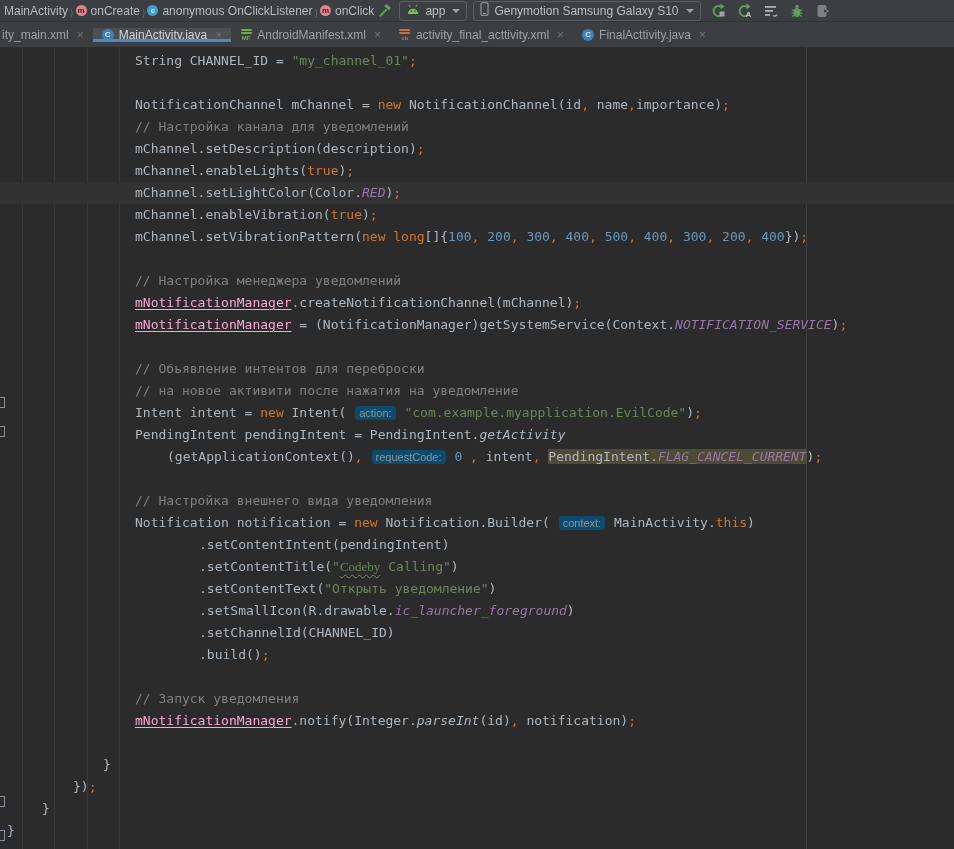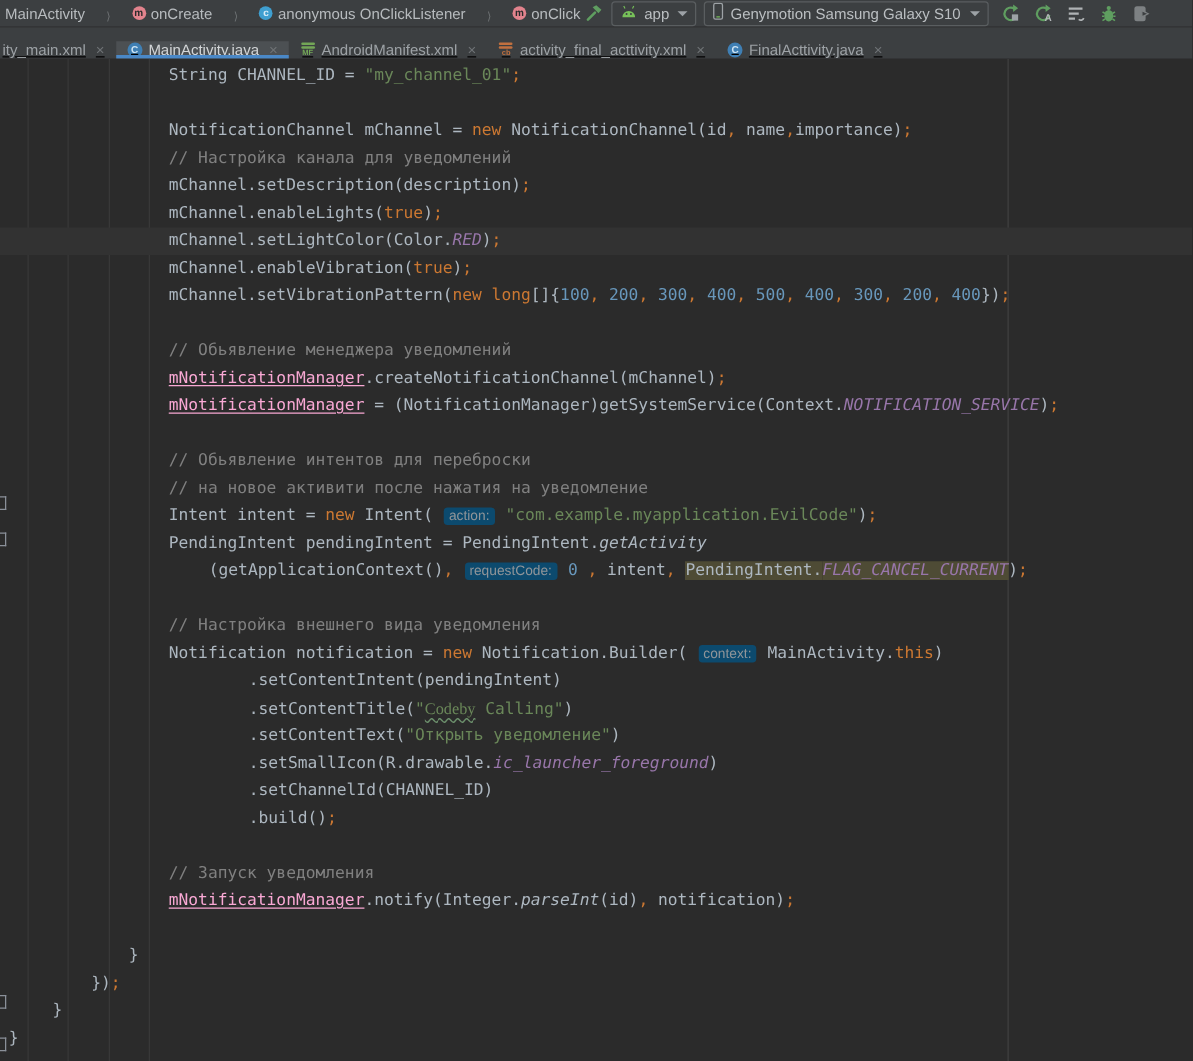--- a/index.html
+++ b/index.html
@@ -2,38 +2,38 @@
 <html><head>
 <meta charset="utf-8">
 <style>
   html,body{margin:0;padding:0;}
   body{width:954px;height:849px;background:#2b2b2b;overflow:hidden;
        font-family:"Liberation Sans",sans-serif;-webkit-font-smoothing:antialiased;}
   
   .toolbar{height:22px;background:#3c3f41;display:flex;align-items:center;
            font-size:12px;color:#b7bbbe;padding:0 6px 0 4px;box-sizing:border-box;
            border-bottom:1px solid #303233;}
-  .crumbs{display:flex;align-items:flex-end;gap:16px;flex:0 0 auto;}
+  .crumbs{display:flex;align-items:flex-end;gap:1px;flex:0 0 auto;}
   .crumb{display:flex;align-items:center;gap:4px;cursor:default;}
   .crumb-sep{color:#6e7274;font-size:9px;padding:0 1px;}
   .ic-circle{width:11px;height:11px;border-radius:50%;display:inline-flex;
              align-items:center;justify-content:center;font-size:8px;font-weight:bold;
              color:#2b2b2b;line-height:1;}
   .ic-method{background:#e2838d;}
   .ic-anon{background:#3f9fd0;color:#d7ecf7;}
   .tb-btn{display:inline-flex;align-items:center;justify-content:center;
           width:22px;height:20px;cursor:pointer;}
   .selector{display:inline-flex;align-items:center;gap:5px;height:18px;
             border:1px solid #5a5e60;border-radius:3px;padding:0 6px;margin:0 3px;
             color:#bbbfc2;cursor:pointer;background:#3c3f41;white-space:nowrap;}
   .caret{width:0;height:0;border-left:4px solid transparent;border-right:4px solid transparent;
          border-top:4px solid #9da2a6;margin-left:2px;}
   .actions{display:flex;align-items:center;gap:4px;margin-left:4px;}
   
-  .tabbar{height:25px;background:#3c3f41;display:flex;align-items:flex-end;overflow:hidden;text-decoration:underline;}
+  .tabbar{height:25px;background:#3c3f41;display:flex;align-items:center;overflow:hidden;}
   .tab{position:relative;display:flex;align-items:center;gap:5px;padding:0 9px;
        font-size:12px;color:#9da2a6;cursor:pointer;white-space:nowrap;}
   .tab.active{background:#4c5053;color:#d3d6d8;}
   .tab.active::after{content:"";position:absolute;left:0;right:0;bottom:0;height:3px;background:#4a88c7;}
   .tab .close{color:#6f7376;font-size:12px;margin-left:3px;cursor:pointer;}
   .ftab-ic{width:12px;height:12px;display:inline-flex;align-items:center;justify-content:center;
            border-radius:2px;font-size:6px;font-weight:bold;line-height:1;flex:0 0 auto;}
   .ftab-class{border-radius:50%;background:#3f7fb4;color:#cfe5f5;font-size:8px;}
   .ftab-manifest{background:transparent;color:#73a657;flex-direction:column;gap:1px;}
   .ftab-layout{background:transparent;color:#c1703f;flex-direction:column;gap:1px;}
@@ -202,21 +202,21 @@
         <div class="line" style="padding-left: 135px;"><span class="seg p">String CHANNEL_ID = </span><span class="seg s">"my_channel_01"</span><span class="seg o">;</span></div>
         <div class="line" style="padding-left: 135px;"></div>
         <div class="line" style="padding-left: 135px;"><span class="seg p">NotificationChannel mChannel = </span><span class="seg o">new</span><span class="seg p"> NotificationChannel(id</span><span class="seg o">, </span><span class="seg p">name</span><span class="seg o">,</span><span class="seg p">importance)</span><span class="seg o">;</span></div>
         <div class="line" style="padding-left: 135px;"><span class="seg c">// Настройка канала для уведомлений</span></div>
         <div class="line" style="padding-left: 135px;"><span class="seg p">mChannel.setDescription(description)</span><span class="seg o">;</span></div>
         <div class="line" style="padding-left: 135px;"><span class="seg p">mChannel.enableLights(</span><span class="seg o">true</span><span class="seg p">)</span><span class="seg o">;</span></div>
         <div class="line hl" style="padding-left: 135px;"><span class="seg p">mChannel.setLightColor(Color.</span><span class="seg k">RED</span><span class="seg p">)</span><span class="seg o">;</span></div>
         <div class="line" style="padding-left: 135px;"><span class="seg p">mChannel.enableVibration(</span><span class="seg o">true</span><span class="seg p">)</span><span class="seg o">;</span></div>
         <div class="line" style="padding-left: 135px;"><span class="seg p">mChannel.setVibrationPattern(</span><span class="seg o">new</span><span class="seg p"> </span><span class="seg o">long</span><span class="seg p">[]{</span><span class="seg n">100</span><span class="seg o">, </span><span class="seg n">200</span><span class="seg o">, </span><span class="seg n">300</span><span class="seg o">, </span><span class="seg n">400</span><span class="seg o">, </span><span class="seg n">500</span><span class="seg o">, </span><span class="seg n">400</span><span class="seg o">, </span><span class="seg n">300</span><span class="seg o">, </span><span class="seg n">200</span><span class="seg o">, </span><span class="seg n">400</span><span class="seg p">})</span><span class="seg o">;</span></div>
         <div class="line" style="padding-left: 135px;"></div>
-        <div class="line" style="padding-left: 135px;"><span class="seg c">// Обьявление менеджера уведомлений</span></div>
+        <div class="line" style="padding-left: 135px;"><span class="seg c">// Настройка менеджера уведомлений</span></div>
         <div class="line" style="padding-left: 135px;"><span class="seg f">mNotificationManager</span><span class="seg p">.createNotificationChannel(mChannel)</span><span class="seg o">;</span></div>
         <div class="line" style="padding-left: 135px;"><span class="seg f">mNotificationManager</span><span class="seg p"> = (NotificationManager)getSystemService(Context.</span><span class="seg k">NOTIFICATION_SERVICE</span><span class="seg p">)</span><span class="seg o">;</span></div>
         <div class="line" style="padding-left: 135px;"></div>
         <div class="line" style="padding-left: 135px;"><span class="seg c">// Обьявление интентов для переброски</span></div>
         <div class="line" style="padding-left: 135px;"><span class="seg c">// на новое активити после нажатия на уведомление</span></div>
         <div class="line" style="padding-left: 135px;"><span class="seg p">Intent intent = </span><span class="seg o">new</span><span class="seg p"> Intent( </span><span class="seg h">action:</span><span class="seg p"> </span><span class="seg s">"com.example.myapplication.EvilCode"</span><span class="seg p">)</span><span class="seg o">;</span></div>
         <div class="line" style="padding-left: 135px;"><span class="seg p">PendingIntent pendingIntent = PendingIntent.</span><span class="seg i">getActivity</span></div>
         <div class="line" style="padding-left: 167px;"><span class="seg p">(getApplicationContext()</span><span class="seg o">, </span><span class="seg h">requestCode:</span><span class="seg p"> </span><span class="seg n">0</span><span class="seg p"> </span><span class="seg o">, </span><span class="seg p">intent</span><span class="seg o">, </span><span class="seg p u">PendingIntent.</span><span class="seg k u">FLAG_CANCEL_CURRENT</span><span class="seg p">)</span><span class="seg o">;</span></div>
         <div class="line" style="padding-left: 135px;"></div>
         <div class="line" style="padding-left: 135px;"><span class="seg c">// Настройка внешнего вида уведомления</span></div>

